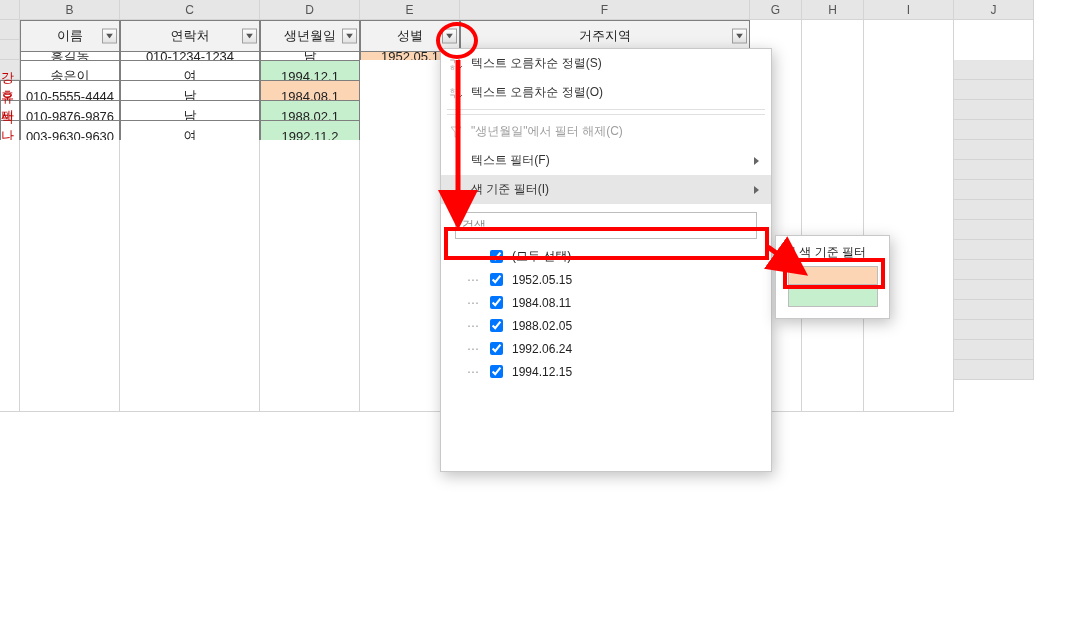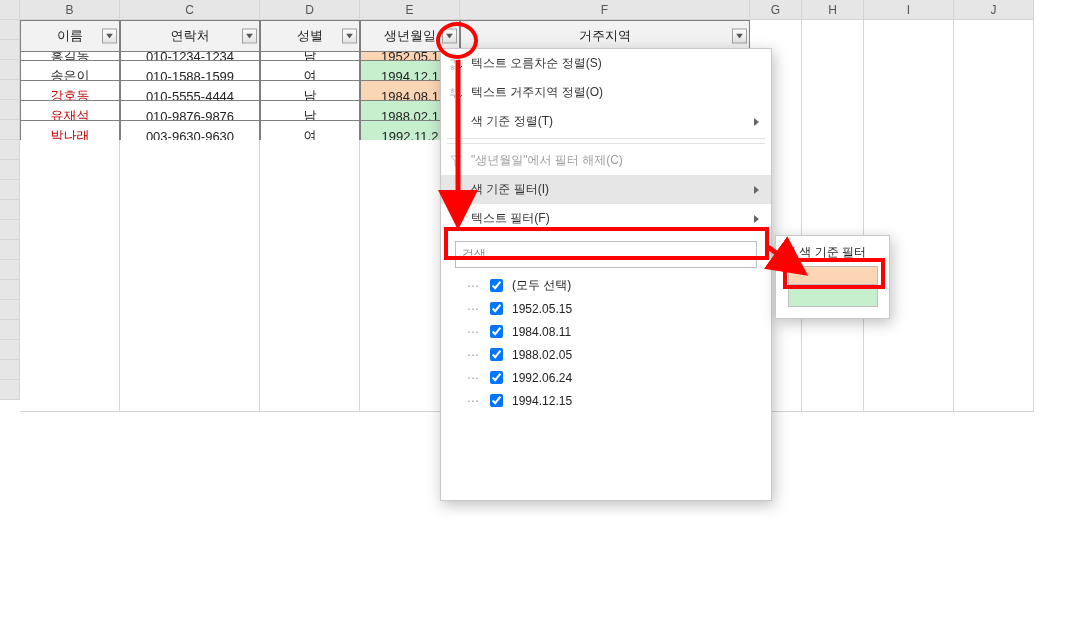--- a/index.html
+++ b/index.html
@@ -240,29 +240,29 @@
   </div>
   <div class="cell thead" style="height:32px">
     <span>연락처</span>
     <div class="dropdown-btn">
         <svg viewBox="0 0 7 5">
           <polygon points="0,0 7,0 3.5,5" fill="#555"></polygon>
         </svg>
       </div>
   </div>
   <div class="cell thead" style="height:32px">
-    <span>성별</span>
+    <span>생년월일</span>
     <div class="dropdown-btn">
         <svg viewBox="0 0 7 5">
           <polygon points="0,0 7,0 3.5,5" fill="#555"></polygon>
         </svg>
       </div>
   </div>
   <div class="cell thead" style="height:32px">
-    <span>생년월일</span>
+    <span>성별</span>
     <div class="dropdown-btn">
         <svg viewBox="0 0 7 5">
           <polygon points="0,0 7,0 3.5,5" fill="#555"></polygon>
         </svg>
       </div>
   </div>
   <div class="cell thead" style="height:32px">
     <span>거주지역</span>
     <div class="dropdown-btn">
         <svg viewBox="0 0 7 5">
@@ -281,21 +281,20 @@
   <div class="cell tdata" style="height:32px">남</div>
   <div class="cell tdata peach-fill" style="height:32px">1952.05.1</div>
   <div class="cell" style="height:32px"></div>
   <div class="cell" style="height:32px"></div>
   <div class="cell" style="height:32px"></div>
   <div class="cell" style="height:32px"></div>
   <div class="cell" style="height:32px"></div>
 
   <div class="row-header"></div>
   <div class="cell tdata" style="height:32px">송은이</div>
-  <div class="cell tdata" style="height:32px">010-1588-1599</div>
   <div class="cell tdata" style="height:32px">여</div>
   <div class="cell tdata green-fill" style="height:32px">1994.12.1</div>
   <div class="cell" style="height:32px"></div>
   <div class="cell" style="height:32px"></div>
   <div class="cell" style="height:32px"></div>
   <div class="cell" style="height:32px"></div>
   <div class="cell" style="height:32px"></div>
 
   <div class="row-header"></div>
   <div class="cell tdata red" style="height:32px">강호동</div>
@@ -474,40 +473,37 @@
     <span>텍스트 오름차순 정렬(S)</span>
   </div>
   <div class="menu-item">
     <span class="menu-icon">
       <svg width="14" height="14">
           <text x="0" y="7" font-size="7" fill="#666">ㅎ</text>
           <text x="0" y="13" font-size="7" fill="#666">ㄱ</text>
           <path d="M10 2 L10 12 M7 9 L10 12 L13 9" stroke="#666" fill="none" stroke-width="1"></path>
         </svg>
     </span>
-    <span>텍스트 거주지역 정렬(O)</span>
-  </div>
-  <div class="menu-item has-sub">
-    <span>색 기준 정렬(T)</span>
+    <span>텍스트 오름차순 정렬(O)</span>
   </div>
   <div class="sep"></div>
   <div class="sep"></div>
   <div class="menu-item disabled">
     <span class="menu-icon">
       <svg width="14" height="14">
           <path d="M2 2 L12 2 L8 7 L8 12 L6 12 L6 7 Z" fill="none" stroke="#bdbdbd"></path>
         </svg>
     </span>
     <span>"생년월일"에서 필터 해제(C)</span>
   </div>
+  <div class="menu-item has-sub">
+    <span>텍스트 필터(F)</span>
+  </div>
   <div class="menu-item has-sub hover">
     <span>색 기준 필터(I)</span>
-  </div>
-  <div class="menu-item has-sub">
-    <span>텍스트 필터(F)</span>
   </div>
 
   <div class="search-box">
     <span>검색</span>
   </div>
 
   <div class="tree">
     <div class="tree-item">
       <span class="dots">⋯</span>
       <input type="checkbox" checked="" style="">

